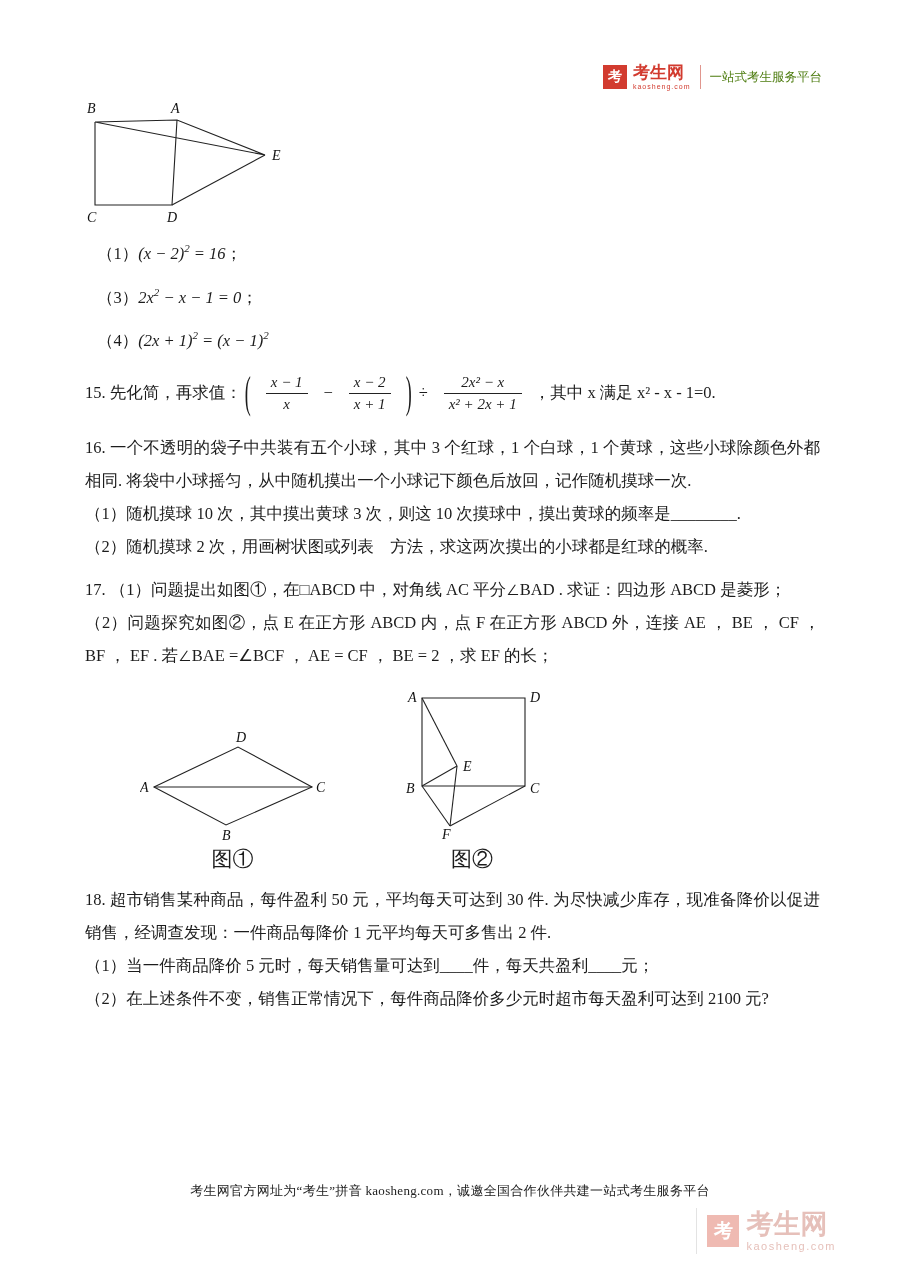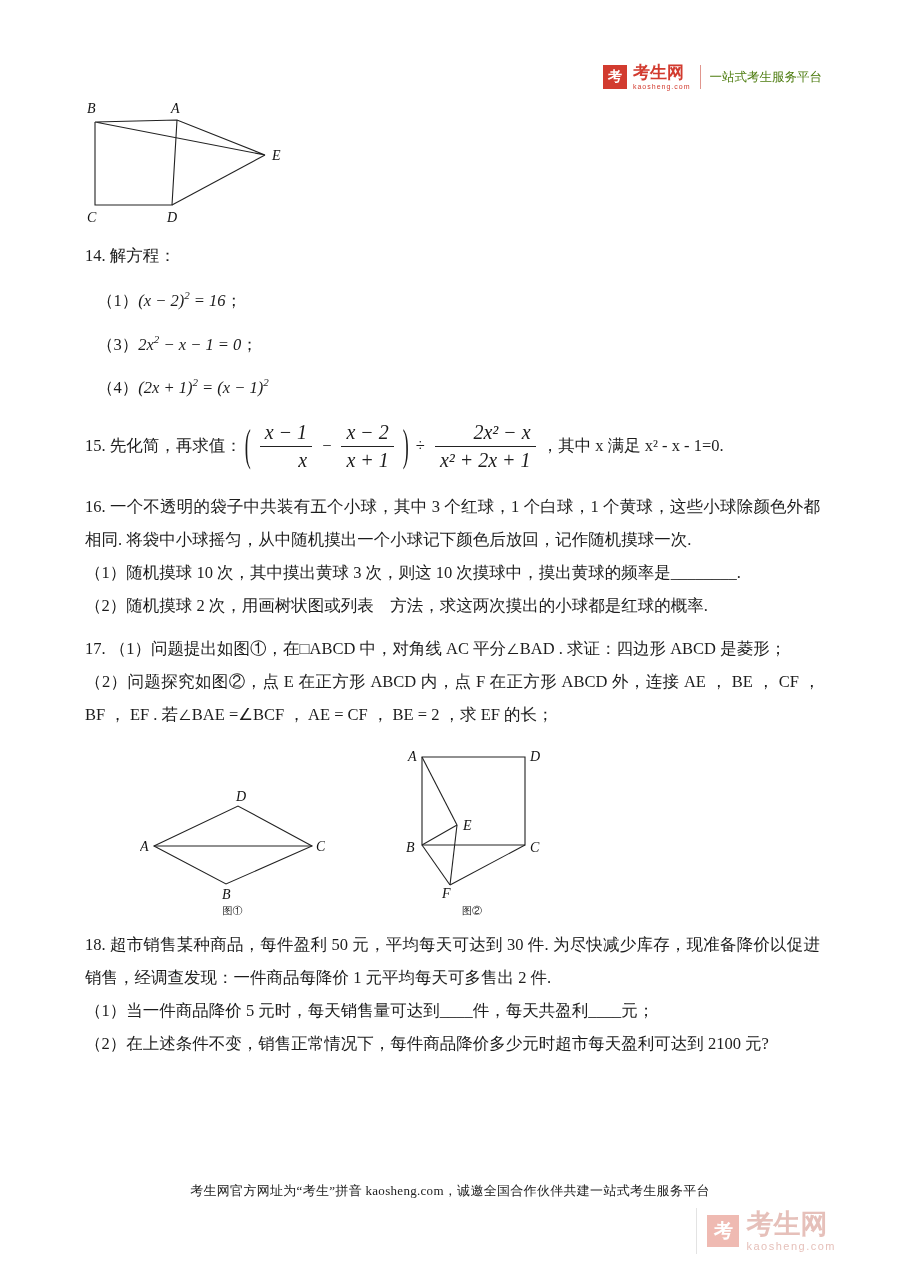--- a/index.html
+++ b/index.html
@@ -29,30 +29,30 @@
   .section-title { font-weight:bold; font-size:17.5px; line-height:35px; }
   .section-title .l1 { text-align:justify; text-align-last:justify; }
   .mt-s { margin-top:10px; }
   .mt-m { margin-top:14px; }
 
   
   svg text { font-family:"Liberation Serif", serif; font-style:italic; font-size:14px; fill:#111; }
   .fig13 { display:block; margin-left:0; }
   .figures-row { display:flex; align-items:flex-end; gap:72px; margin:14px 0 4px 55px; }
   .fig-block { display:flex; flex-direction:column; align-items:center; }
-  .fig-caption { font-size:10px; font-style:normal; margin-top:4px; color:#1c1c1c; }
+  .fig-caption { font-size:21px; font-style:normal; margin-top:4px; color:#1c1c1c; }
 
   
   .eq { margin:17px 0 21px 12px; font-size:16.5px; }
   .math { font-family:"Liberation Serif", serif; font-style:italic; }
   .eq sup { font-size:11px; font-style:italic; }
 
   
   .q15-line { display:flex; align-items:center; margin:22px 0 18px 0; font-size:16.5px; flex-wrap:nowrap; }
-  .frac { display:inline-block; text-align:right; font-size:20px; line-height:1.15; margin:0 6px; font-style:italic; }
+  .frac { display:inline-block; text-align:center; font-size:15px; line-height:1.15; margin:0 12px; font-style:italic; }
   .frac .num { display:block; padding:0 5px 2px; border-bottom:1px solid #222; }
   .frac .den { display:block; padding:2px 5px 0; }
   .bigparen { display:inline-block; transform:scaleY(2.5); font-size:18px; margin:0 3px; font-style:normal; }
   .op { margin:0 4px; font-style:normal; }
 
   
   .footer { position:absolute; left:0; bottom:72px; width:100%; text-align:center;
             font-size:13px; color:#222; letter-spacing:0.3px; }
   .watermark { position:absolute; right:64px; bottom:18px; display:flex; align-items:center; }
   .wm-divider { width:1px; height:46px; background:#e3e3e3; margin-right:10px; }
@@ -89,21 +89,20 @@
         <path d="M87 105 L180 55"></path>
       </g>
       <text x="2" y="13">B</text>
       <text x="86" y="13">A</text>
       <text x="187" y="60">E</text>
       <text x="2" y="122">C</text>
       <text x="82" y="122">D</text>
     </svg>
 
 
-    <p class="para mt-m">14. 解方程：</p>
 
     <div class="eq">
       <span>（1）</span><span class="math">(x − 2)</span><sup>2</sup><span class="math"> = 16</span><span>；</span>
     </div>
     <div class="eq">
       <span>（3）</span><span class="math">2x</span><sup>2</sup><span class="math"> − x − 1 = 0</span><span>；</span>
     </div>
     <div class="eq">
       <span>（4）</span><span class="math">(2x + 1)</span><sup>2</sup><span class="math"> = (x − 1)</span><sup>2</sup><span></span>
     </div>

